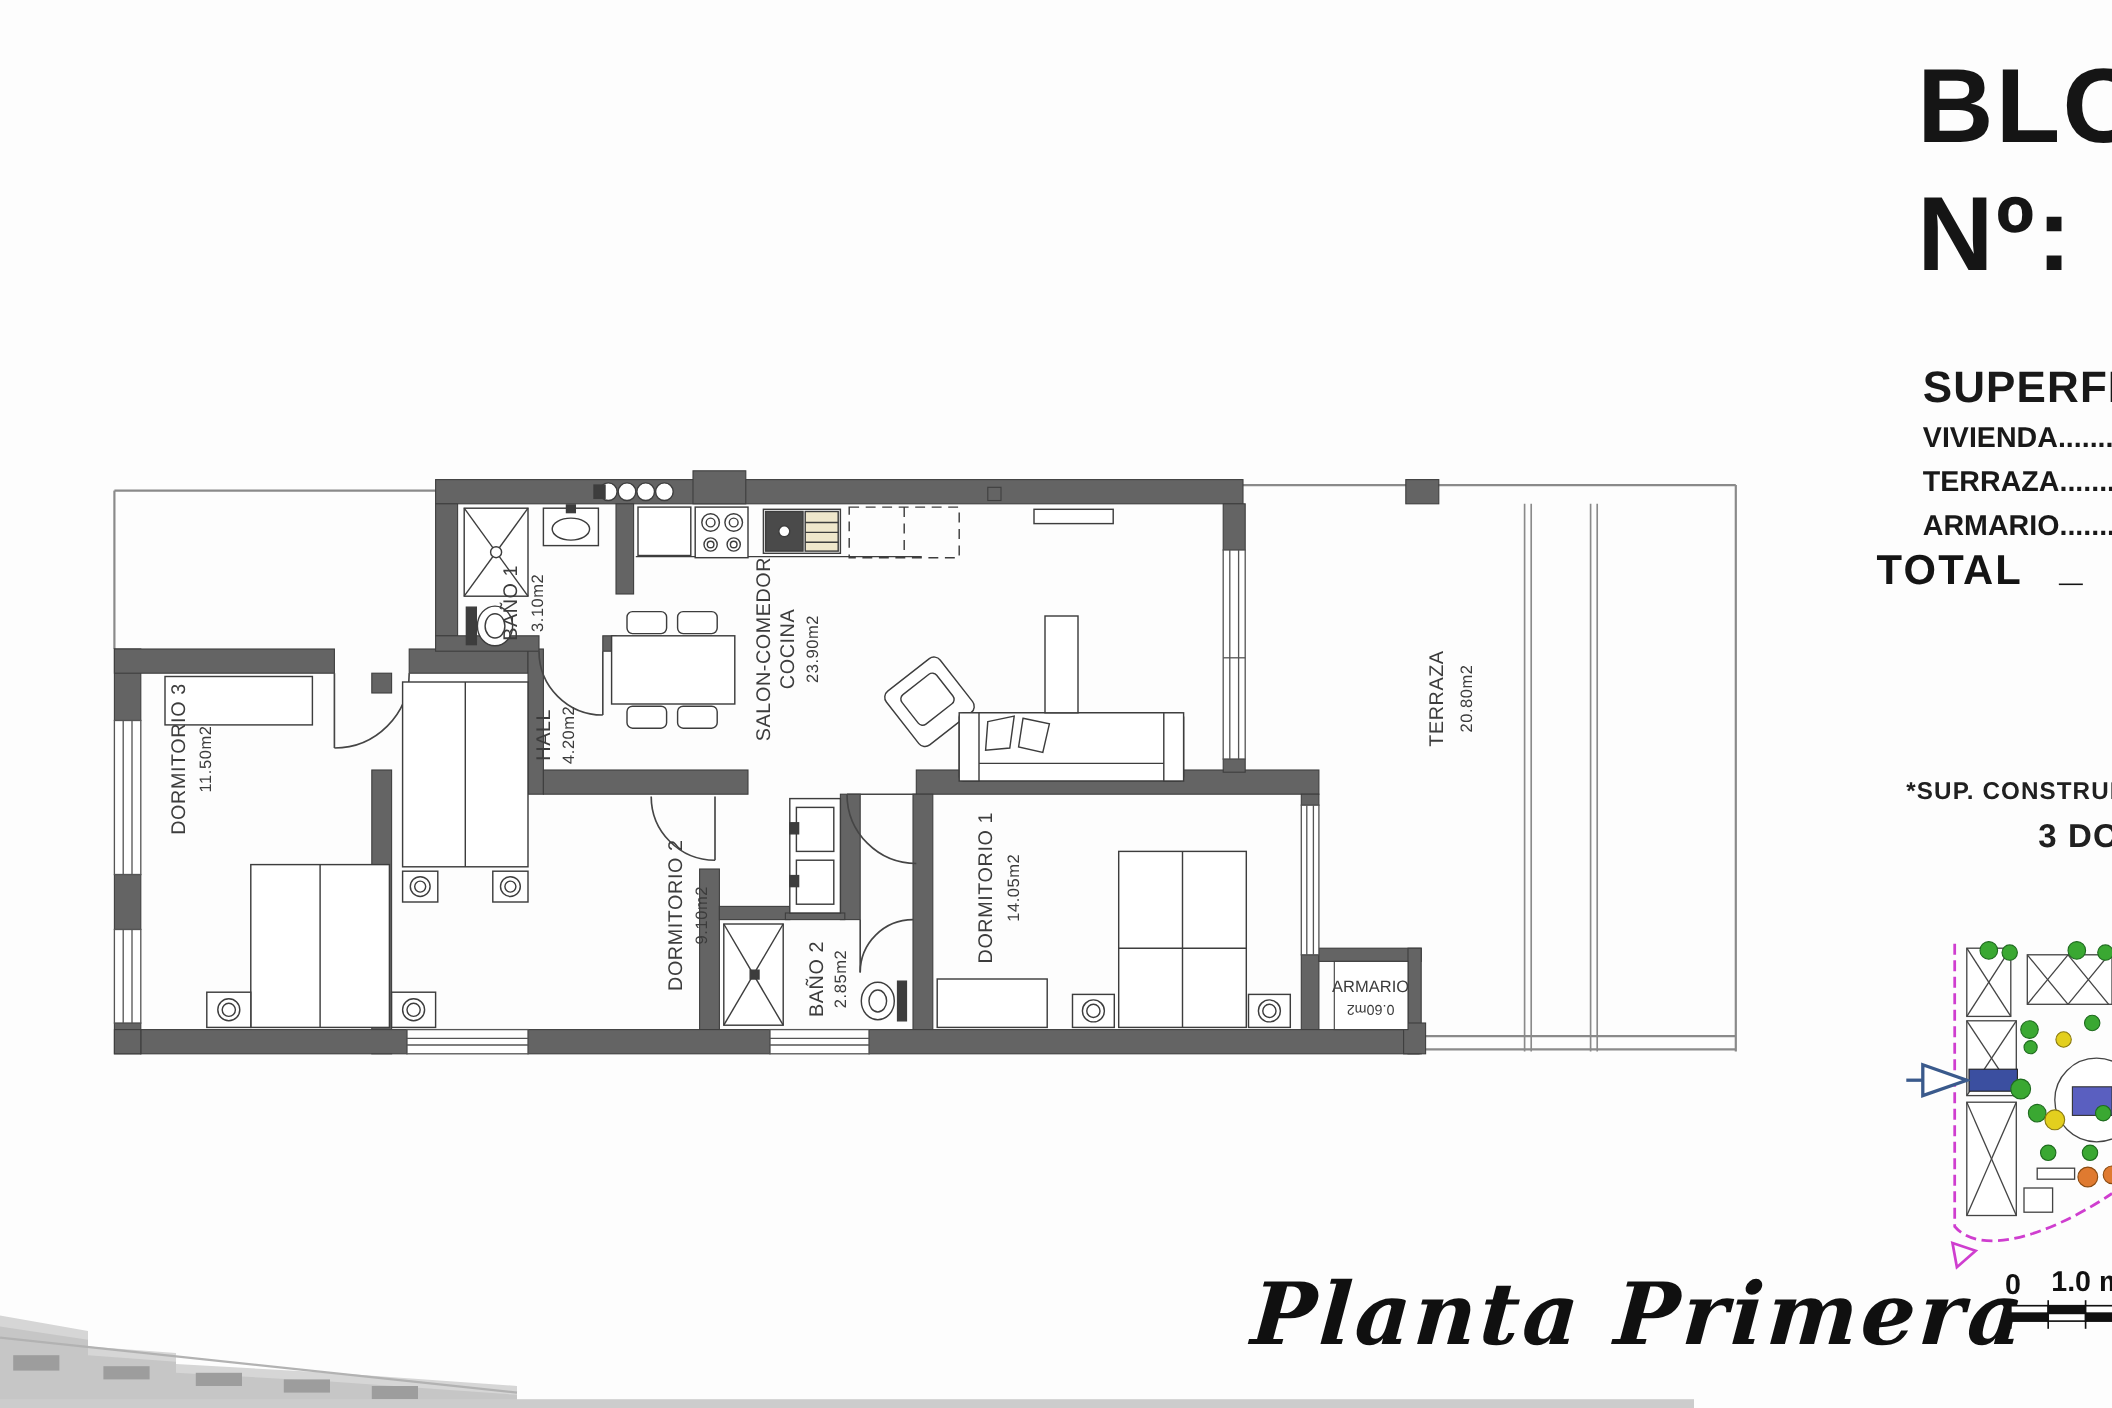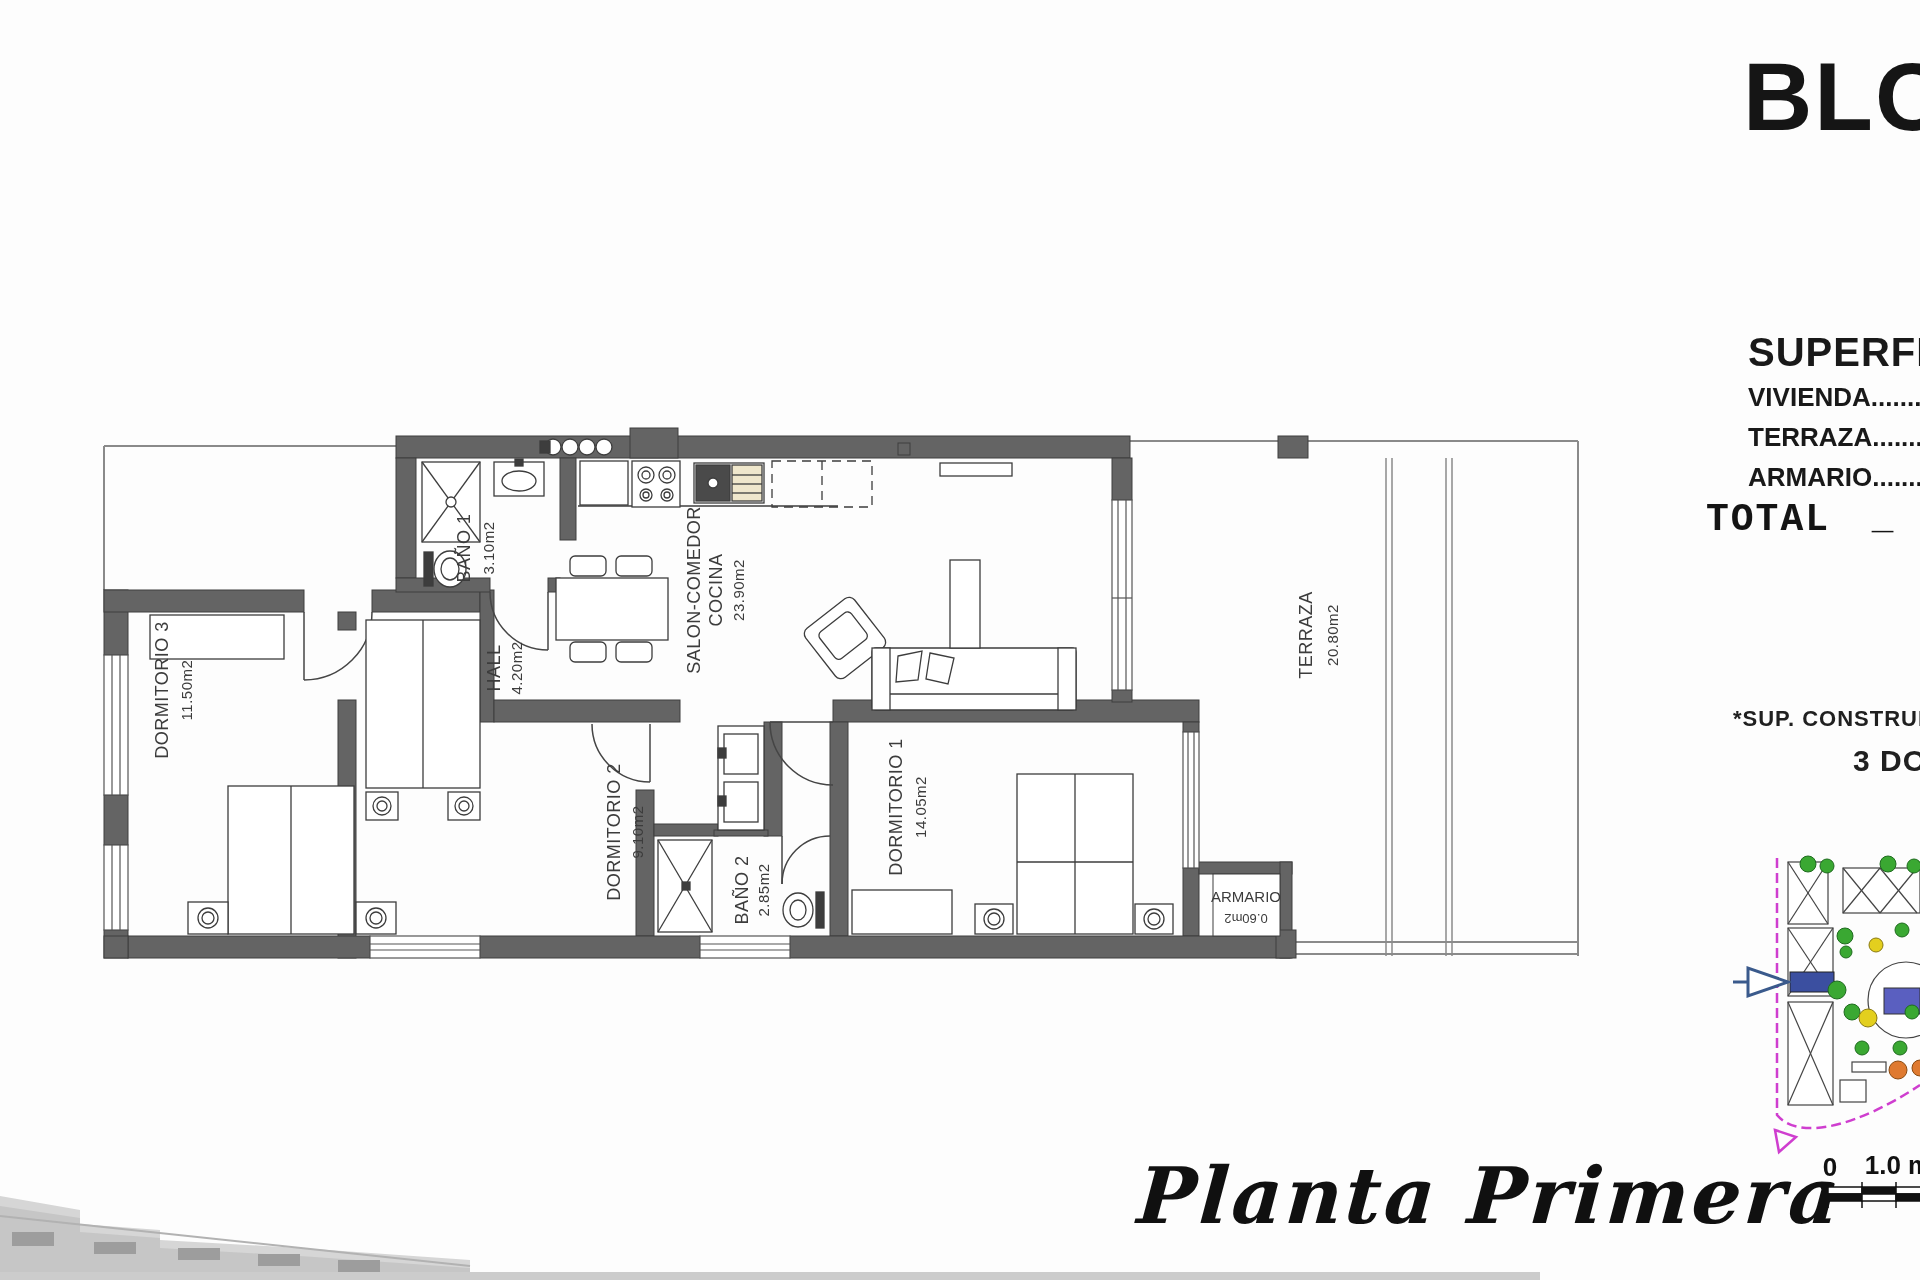--- a/index.html
+++ b/index.html
@@ -19,26 +19,27 @@
   .room-name{font-size:18px;fill:#3c3c3c;letter-spacing:0.5px;}
   .room-area{font-size:15px;fill:#3c3c3c;letter-spacing:0.5px;}
   .scale-label{font-size:26px;font-weight:bold;fill:#111;}
 </style>
 </head>
 <body>
 
 <div id="canvas">
 
   <div class="abs block-title" style="left:1743px;top:42px;">BLOQUE</div>
+  <div class="abs block-title" style="left:1743px;top:158px;">Nº:</div>
 
   <div class="abs surf-title" style="left:1748px;top:330px;">SUPERFICIES</div>
   <div class="abs surf-row" style="left:1748px;top:382px;">VIVIENDA..........................</div>
   <div class="abs surf-row" style="left:1748px;top:422px;">TERRAZA..........................</div>
   <div class="abs surf-row" style="left:1748px;top:462px;">ARMARIO..........................</div>
-  <div class="abs total-row" style="left:1706px;top:498px;font-family:Liberation Mono, monospace;">TOTAL</div>
+  <div class="abs total-row" style="left:1706px;top:498px;">TOTAL</div>
   <div class="abs total-row" style="left:1872px;top:494px;">_</div>
 
   <div class="abs note" style="left:1733px;top:706px;">*SUP. CONSTRUIDA CON</div>
   <div class="abs note2" style="left:1853px;top:744px;">3 DORMITORIOS</div>
 
   <div class="abs plan-title" style="left:1138px;top:1150px;">Planta Primera</div>
 
   <svg width="1920" height="1280" viewBox="0 0 1920 1280" style="position:absolute;left:0;top:0;">
 
     <g stroke="#8a8a8a" stroke-width="2">

